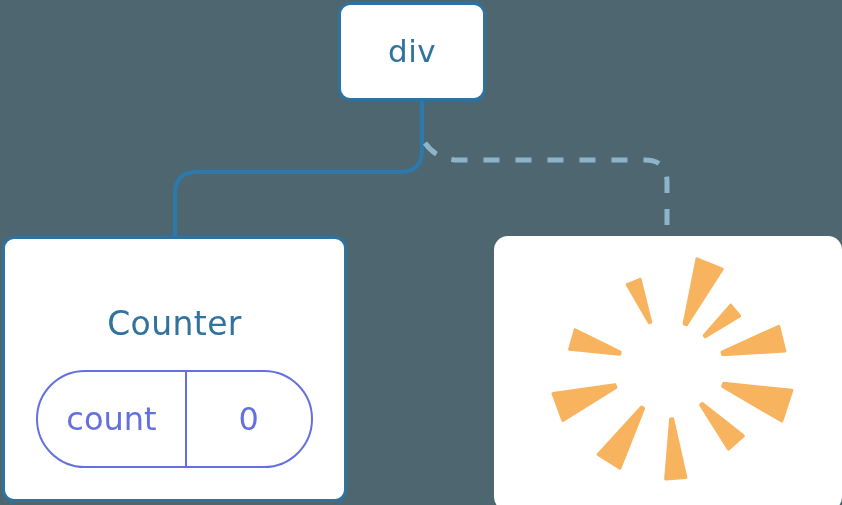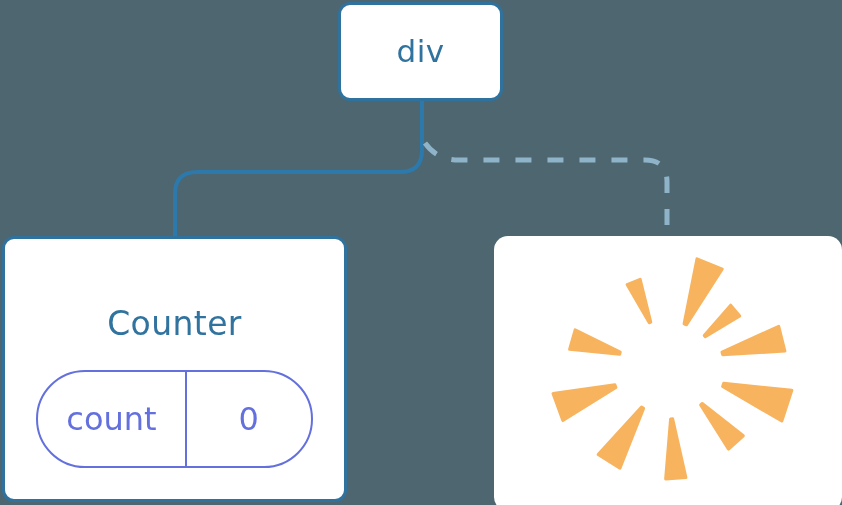--- a/index.html
+++ b/index.html
@@ -44,21 +44,21 @@
 
   .node-plain {
     border: none;
     border-radius: 14px;
   }
 
   
   #node-div {
     left: 338px;
     top: 2px;
-    width: 165px;
+    width: 148px;
     height: 99px;
     display: flex;
     align-items: center;
     justify-content: center;
     z-index: 3;
   }
 
   .node-title {
     color: #31739f;
     font-size: 31px;

